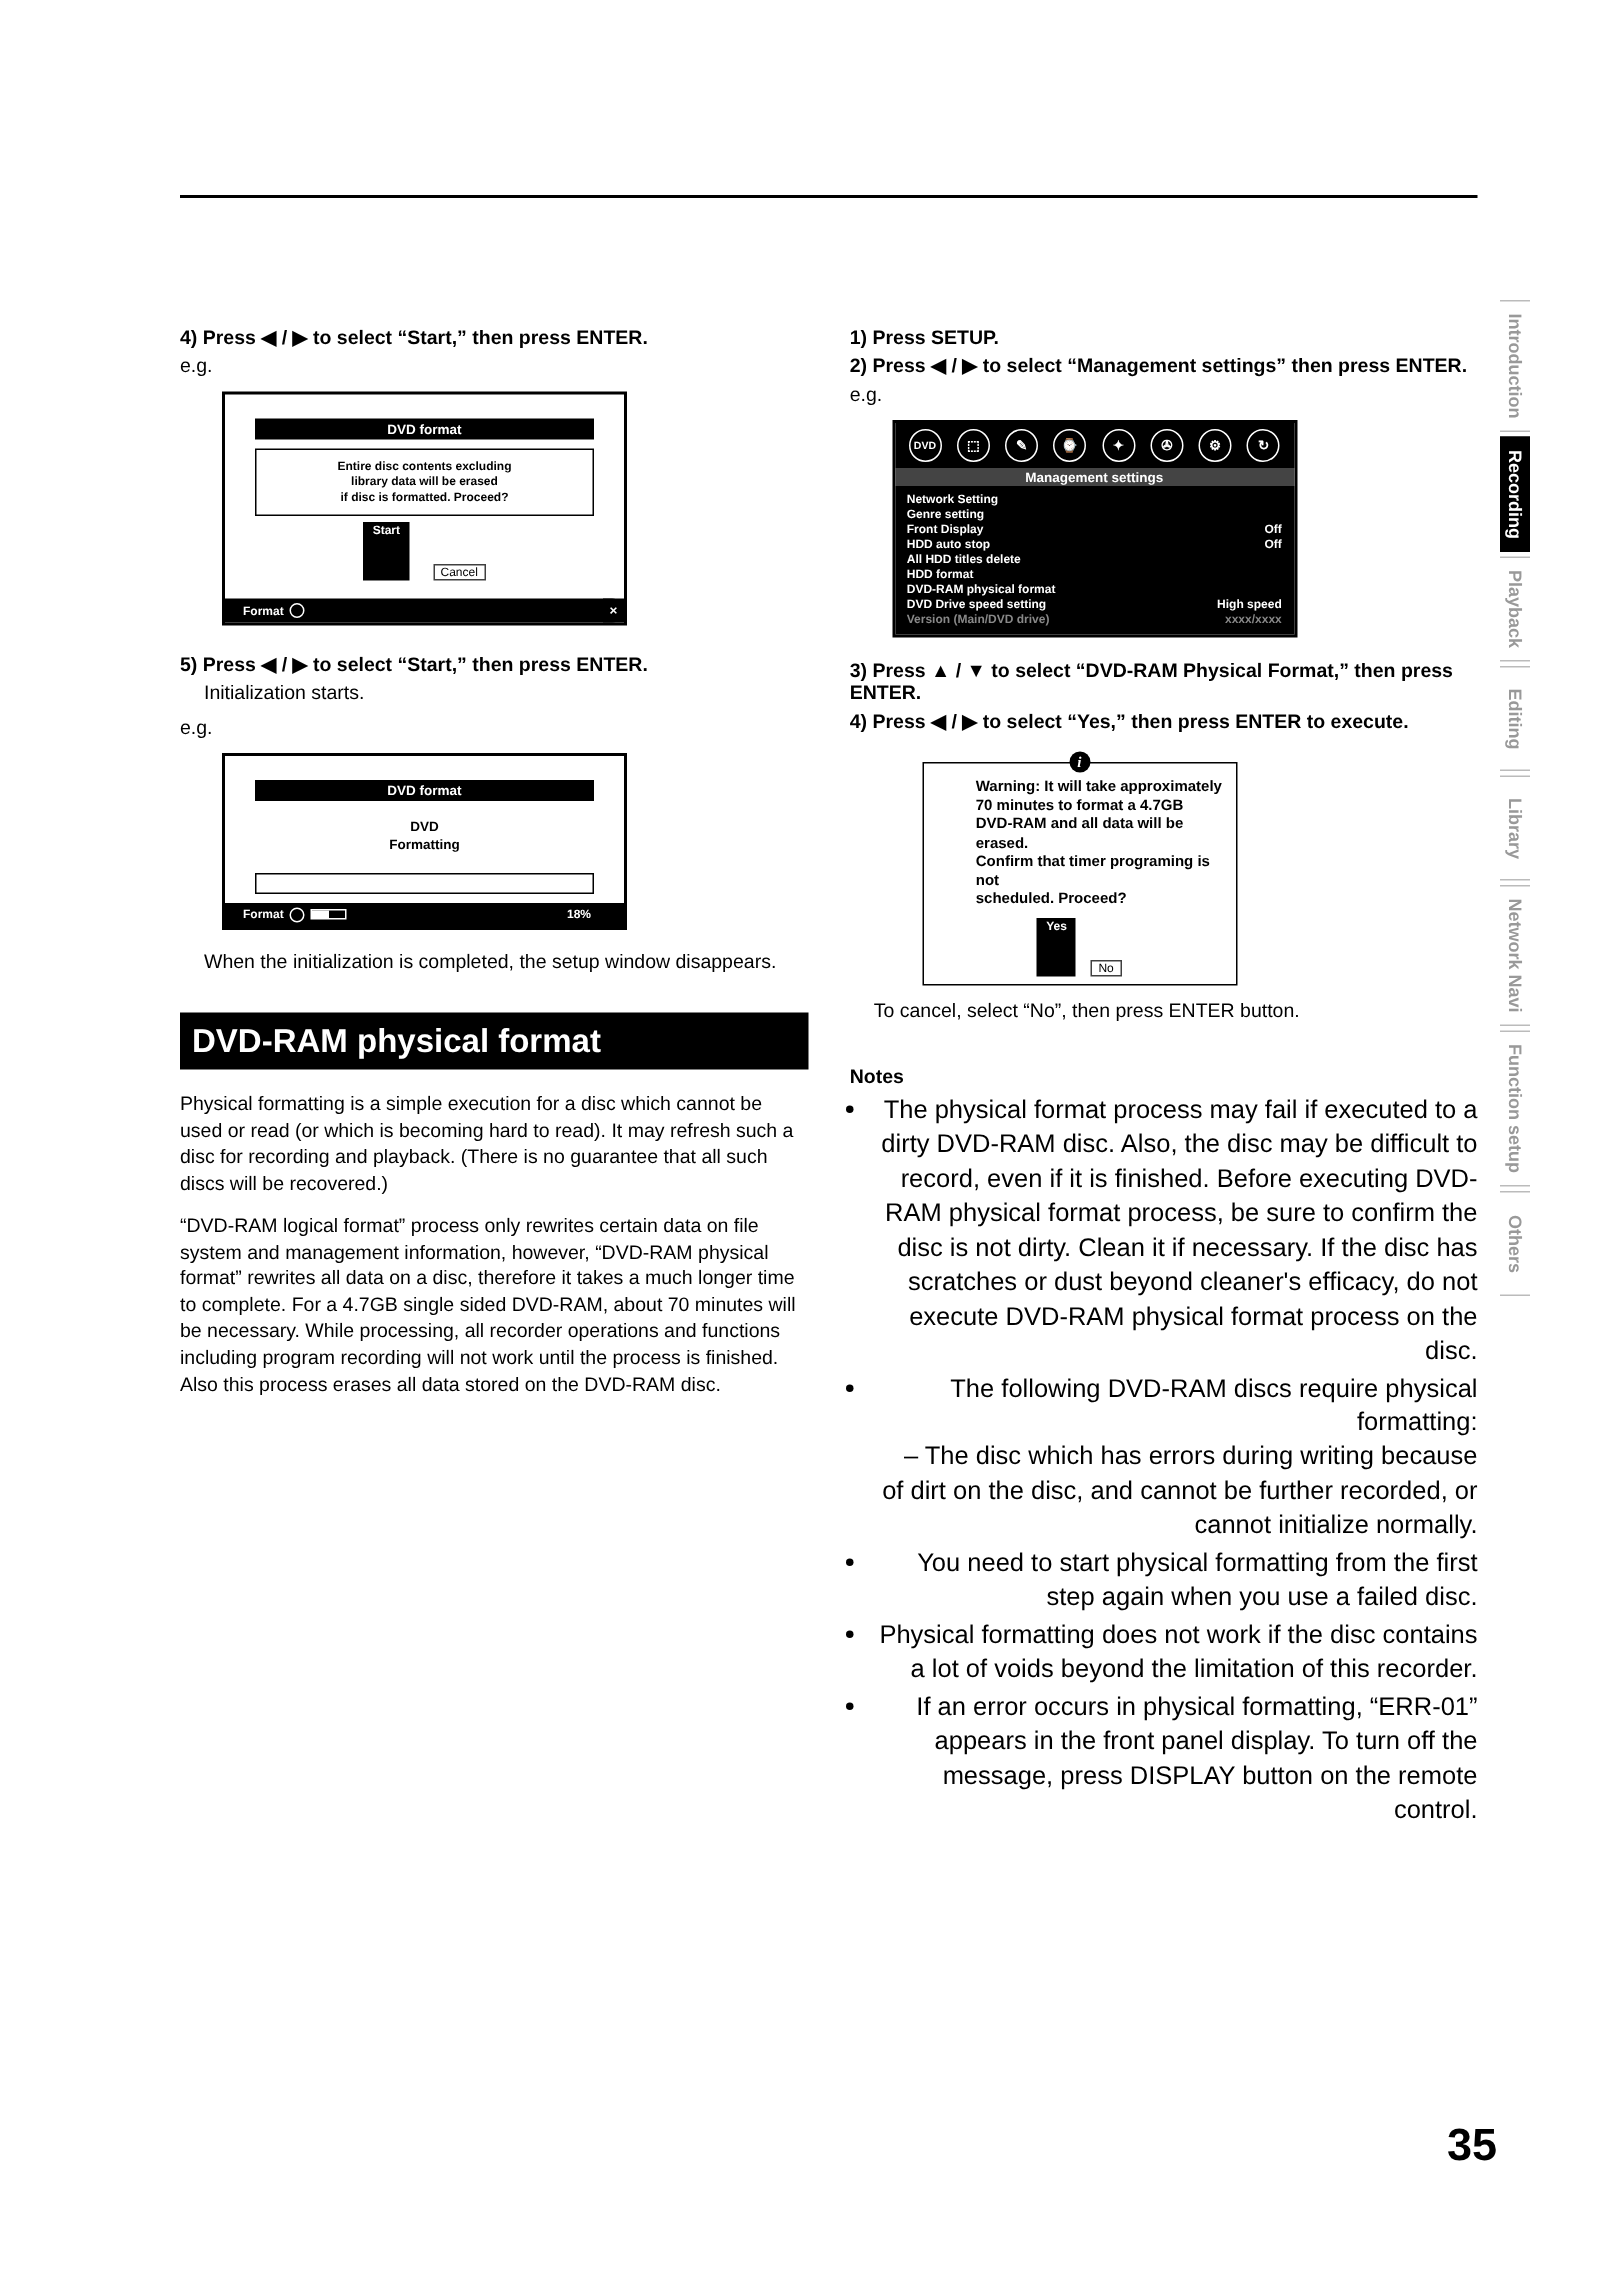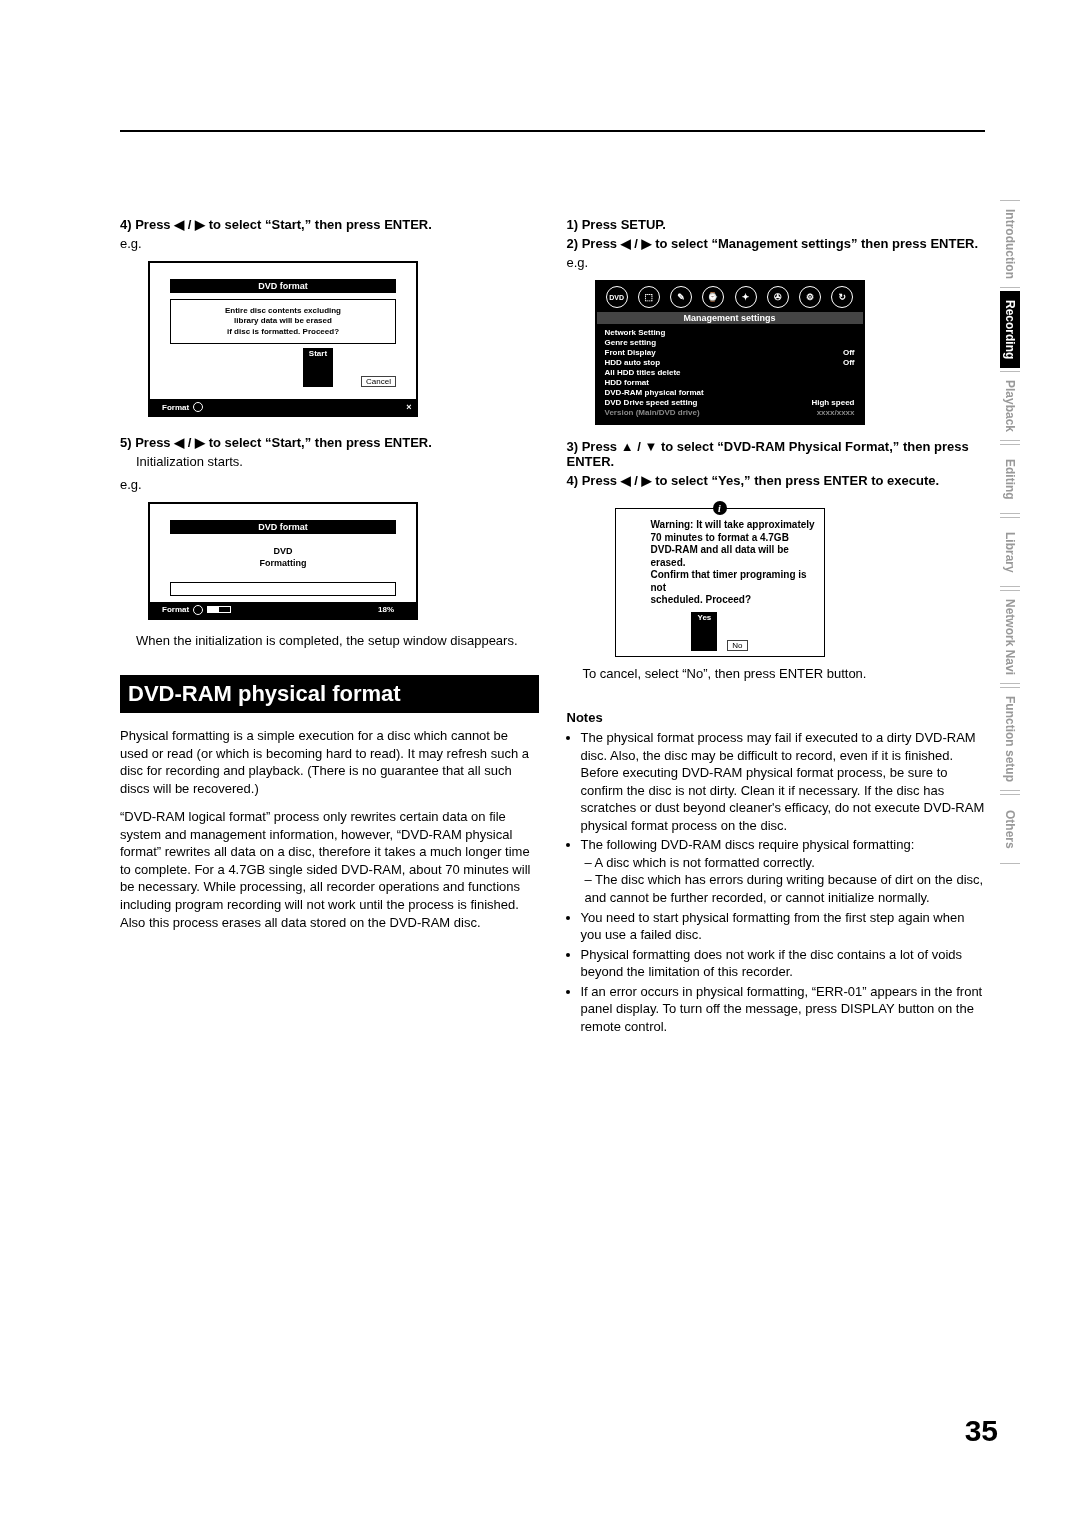--- a/index.html
+++ b/index.html
@@ -8,21 +8,21 @@
   .hrule { height: 2px; background: #000; margin-bottom: 85px; }
   .columns { display: flex; gap: 28px; }
   .col { width: 50%; }
   .step { font-weight: bold; margin-bottom: 4px; }
   .step-sub { margin-left: 16px; margin-bottom: 8px; }
   .eg { margin: 4px 0 10px 0; font-size: 13px; }
   .diagram-box { border: 2px solid #000; width: 270px; margin-left: 28px; background: #fff; }
   .db-top { height: 16px; }
   .dvd-fmt-head { background: #000; color: #fff; text-align: center; font-size: 9px; font-weight: bold; padding: 2px 0; margin: 0 20px; }
   .dvd-fmt-msg { border: 1px solid #000; margin: 6px 20px 4px 20px; padding: 6px; text-align: center; font-size: 8px; font-weight: bold; line-height: 1.3; }
-  .btnrow { display: flex; justify-content: flex-end; gap: 28px; margin: 0 20px 12px 20px; }
+  .btnrow { display: flex; justify-content: center; gap: 16px; margin: 0 20px 12px 20px; }
   .mbtn { background: #000; color: #fff; font-size: 8px; font-weight: bold; padding: 1px 6px; }
   .mbtn-c { background: #fff; color: #000; border: 1px solid #404040; font-size: 8px; font-weight: normal; padding: 0 4px; margin-top: 28px; }
   .footer-bar { position: relative; background: #000; height: 16px; display: flex; align-items: center; padding: 0 6px; }
   .footer-bar .fmt-lbl { color: #fff; font-size: 8px; font-weight: bold; margin-left: 6px; }
   .footer-bar .notch { position: absolute; right: 0; top: 0; height: 16px; width: 14px; background: #000; border-radius: 0 8px 8px 0; display:flex;align-items:center;justify-content:center;color:#fff;font-size:9px;font-weight:bold; }
   .disc-icon { width: 10px; height: 10px; border: 1px solid #fff; border-radius: 50%; margin-left: 4px; }
   .pct-right { position: absolute; right: 22px; color:#fff; font-size:8px; font-weight:bold; }
   .pbar { display:inline-block; width:24px; height:7px; border:1px solid #fff; margin-left:4px; background:linear-gradient(to right, #fff 50%, #000 50%); }
   .prog-empty { margin: 6px 20px; height: 14px; border: 1px solid #000; }
   .section-title { background: #000; color: #fff; font-size: 22px; font-weight: bold; padding: 6px 8px; margin: 26px 0 14px 0; }
@@ -32,21 +32,21 @@
   .icn { width:22px; height:22px; border:1.5px solid #fff; border-radius:50%; display:flex;align-items:center;justify-content:center;color:#fff;font-size:9px; font-weight:bold; }
   .mgmt-head { background: #444; color: #fff; text-align: center; font-size: 9px; font-weight: bold; padding: 1px 0; }
   .mgmt-list { padding: 3px 8px 6px 8px; background:#000; }
   .mrow { display:flex; justify-content:space-between; color:#fff; font-size:8px; font-weight:bold; padding:0.5px 0; }
   .mrow.dim { color:#888; }
   .info-box { border:1px solid #000; width:210px; margin: 4px 0 4px 48px; background:#fff; }
   .info-i { width:14px;height:14px;border-radius:50%;background:#000;color:#fff;display:flex;align-items:center;justify-content:center;font-size:10px;font-weight:bold;font-style:italic;margin:-8px auto 2px auto; position:relative; font-family: Georgia, serif;}
   .info-msg { font-size:10px; font-weight:bold; padding:2px 6px; line-height:1.25;margin-left:29px; }
   .info-btn { display:flex; justify-content:center; gap:10px; padding:3px 0 5px 0; }
   .notes-h { font-weight:bold; margin: 14px 0 4px 0; }
-  .notes-list { list-style: disc; padding-left: 14px; font-size:13px; line-height:1.35; }
+  .notes-list { list-style: disc; padding-left: 14px; font-size:17px; line-height:1.35;text-align:right; }
   .notes-list li { margin-bottom: 2px; }
   .sub-dash { margin-left: 4px; }
   .sidebar { position: absolute; right: 60px; top: 200px; display:flex; flex-direction:column; gap:3px; }
   .sb-item { writing-mode: vertical-rl; font-size:12px; padding: 8px 3px; text-align:center; color:#999; border-top:1px solid #bbb; border-bottom:1px solid #bbb; font-weight:bold; min-height:70px; display:flex;align-items:center;justify-content:center;}
   .sb-item.active { background:#000; color:#fff; border-color:#000; }
   .page-num { position:absolute; right:82px; bottom:80px; font-size:30px; font-weight:bold; }
 </style>
 </head>
 <body>
 
@@ -182,21 +182,21 @@
         </div>
       </div>
 
       <div class="body-text" style="margin:8px 0 0 16px;">To cancel, select “No”, then press ENTER button.</div>
 
       <div style="height:14px"></div>
 
       <div class="notes-h">Notes</div>
       <ul class="notes-list" id="notes-list">
           <li>The physical format process may fail if executed to a dirty DVD-RAM disc. Also, the disc may be difficult to record, even if it is finished. Before executing DVD-RAM physical format process, be sure to confirm the disc is not dirty. Clean it if necessary. If the disc has scratches or dust beyond cleaner's efficacy, do not execute DVD-RAM physical format process on the disc.</li>
-          <li>The following DVD-RAM discs require physical formatting:<div class="sub-dash">– A disc which is not formatted correctly.</div><div class="sub-dash">– The disc which has errors during writing because of dirt on the disc, and cannot be further recorded, or cannot initialize normally.</div></li>
+          <li>The following DVD-RAM discs require physical formatting:<div class="sub-dash">– The disc which has errors during writing because of dirt on the disc, and cannot be further recorded, or cannot initialize normally.</div></li>
           <li>You need to start physical formatting from the first step again when you use a failed disc.</li>
           <li>Physical formatting does not work if the disc contains a lot of voids beyond the limitation of this recorder.</li>
           <li>If an error occurs in physical formatting, “ERR-01” appears in the front panel display. To turn off the message, press DISPLAY button on the remote control.</li>
         </ul>
     </div>
   </div>
 </div>
 
 <div class="sidebar" id="sidebar">
     <div class="sb-item">Introduction</div>

